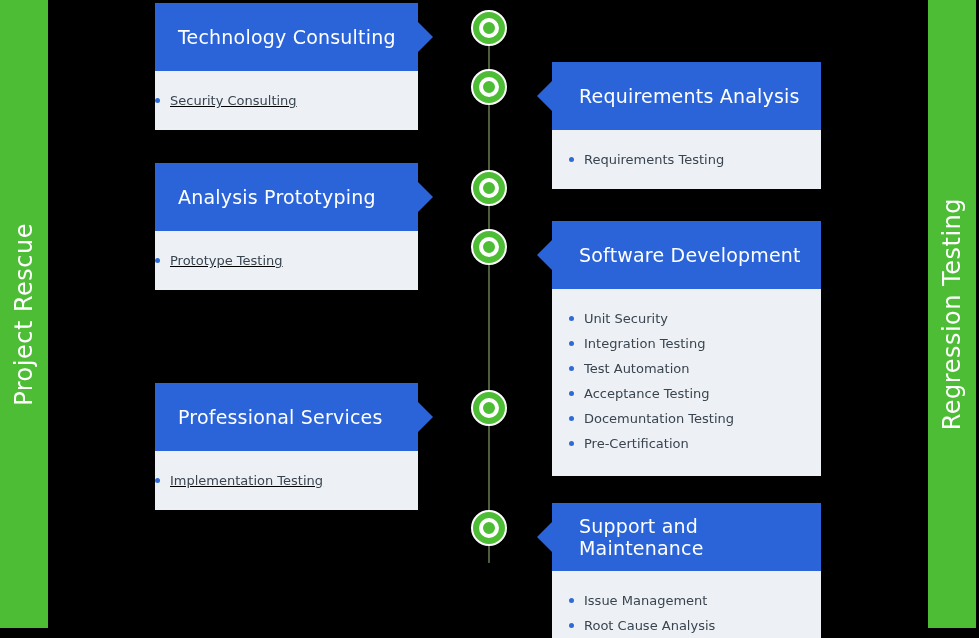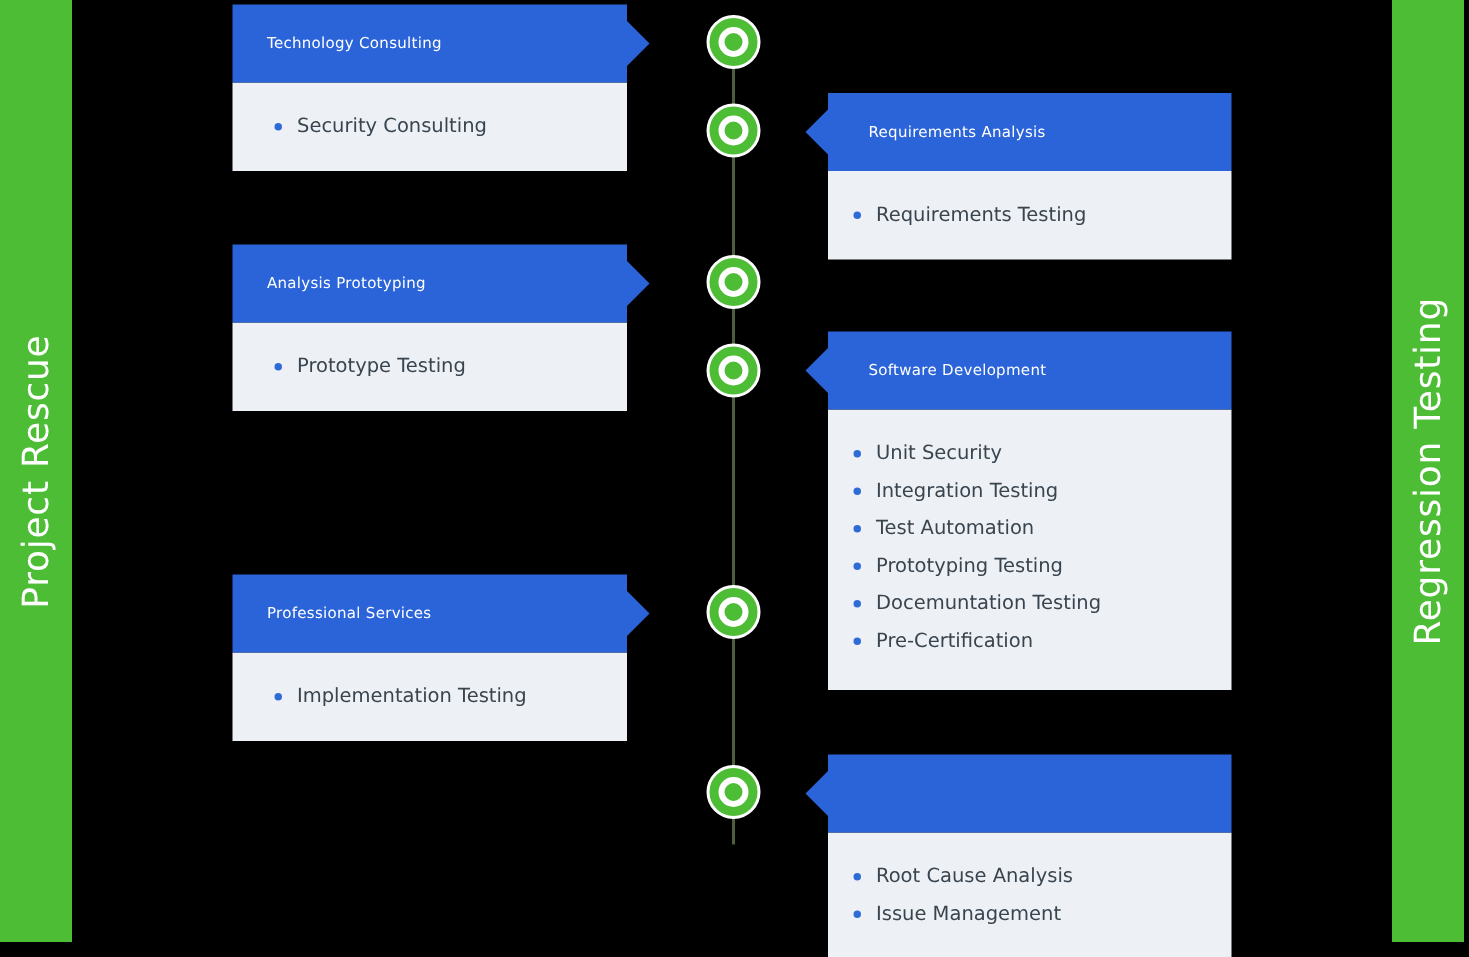--- a/index.html
+++ b/index.html
@@ -25,36 +25,36 @@
   }
   .node-core{width:12px;height:12px;border:4px solid #ffffff;border-radius:50%;background:#4ebd36;}
   .n1{top:10px;} .n2{top:69px;} .n3{top:170px;} .n4{top:229px;} .n5{top:390px;} .n6{top:510px;}
   
   .panel{position:absolute;}
   .panel-left{left:155px;width:263px;}
   .panel-right{left:552px;width:269px;}
   .p-l1{top:3px;} .p-l2{top:163px;} .p-l3{top:383px;}
   .p-r1{top:62px;} .p-r2{top:221px;} .p-r3{top:503px;}
   .panel-header{
-    position:relative;height:52px;background:#2a64d8;color:#ffffff;
-    display:flex;align-items:center;font-size:10px;font-weight:500;letter-spacing:0.2px;
+    position:relative;height:68px;background:#2a64d8;color:#ffffff;
+    display:flex;align-items:center;font-size:19px;font-weight:500;letter-spacing:0.2px;
   }
   .panel-left .panel-header{padding-left:23px;}
   .panel-right .panel-header{padding-left:27px;}
   .arrow{position:absolute;top:50%;transform:translateY(-50%);width:0;height:0;}
   .panel-left .arrow{
     left:100%;border-top:15px solid transparent;border-bottom:15px solid transparent;
     border-left:15px solid #2a64d8;
   }
   .panel-right .arrow{
     right:100%;border-top:15px solid transparent;border-bottom:15px solid transparent;
     border-right:15px solid #2a64d8;
   }
   .panel-body{background:#edf1f6;box-sizing:border-box;padding-top:17px;}
-  .panel-left .panel-body{padding-left:28px;}
+  .panel-left .panel-body{text-decoration:underline;}
   .panel-right .panel-body{padding-left:17px;}
   .b-l1,.b-l2,.b-l3,.b-r1{height:59px;}
   .b-r2{height:187px;}
   .b-r3{height:85px;}
   .panel-body ul{margin:0;padding:0;list-style:none;}
   .panel-body li{display:flex;align-items:center;height:25px;color:#39444e;font-size:13px;}
   .dot{width:5px;height:5px;border-radius:50%;background:#2f6bd6;margin-right:10px;flex:0 0 auto;}
 </style>
 </head>
 <body>
@@ -162,45 +162,46 @@
         <li>
             <span class="dot"></span>
             <span>Integration Testing</span>
           </li>
         <li>
             <span class="dot"></span>
             <span>Test Automation</span>
           </li>
         <li>
             <span class="dot"></span>
-            <span>Prototyping Testing</span>
+            <span>Acceptance Testing</span>
           </li>
         <li>
             <span class="dot"></span>
             <span>Docemuntation Testing</span>
           </li>
         <li>
             <span class="dot"></span>
             <span>Pre-Certification</span>
           </li>
       </ul>
     </div>
   </div>
 
   <div class="panel panel-right p-r3">
     <div class="panel-header">
+      <span>Support and Maintenance</span>
       <span class="arrow"></span>
     </div>
     <div class="panel-body b-r3">
       <ul>
         <li>
             <span class="dot"></span>
+            <span>Issue Management</span>
+          </li>
+        <li>
+            <span class="dot"></span>
             <span>Root Cause Analysis</span>
           </li>
-        <li>
-            <span class="dot"></span>
-            <span>Issue Management</span>
-          </li>
       </ul>
     </div>
   </div>
 
 </div>
 
 </body></html>

